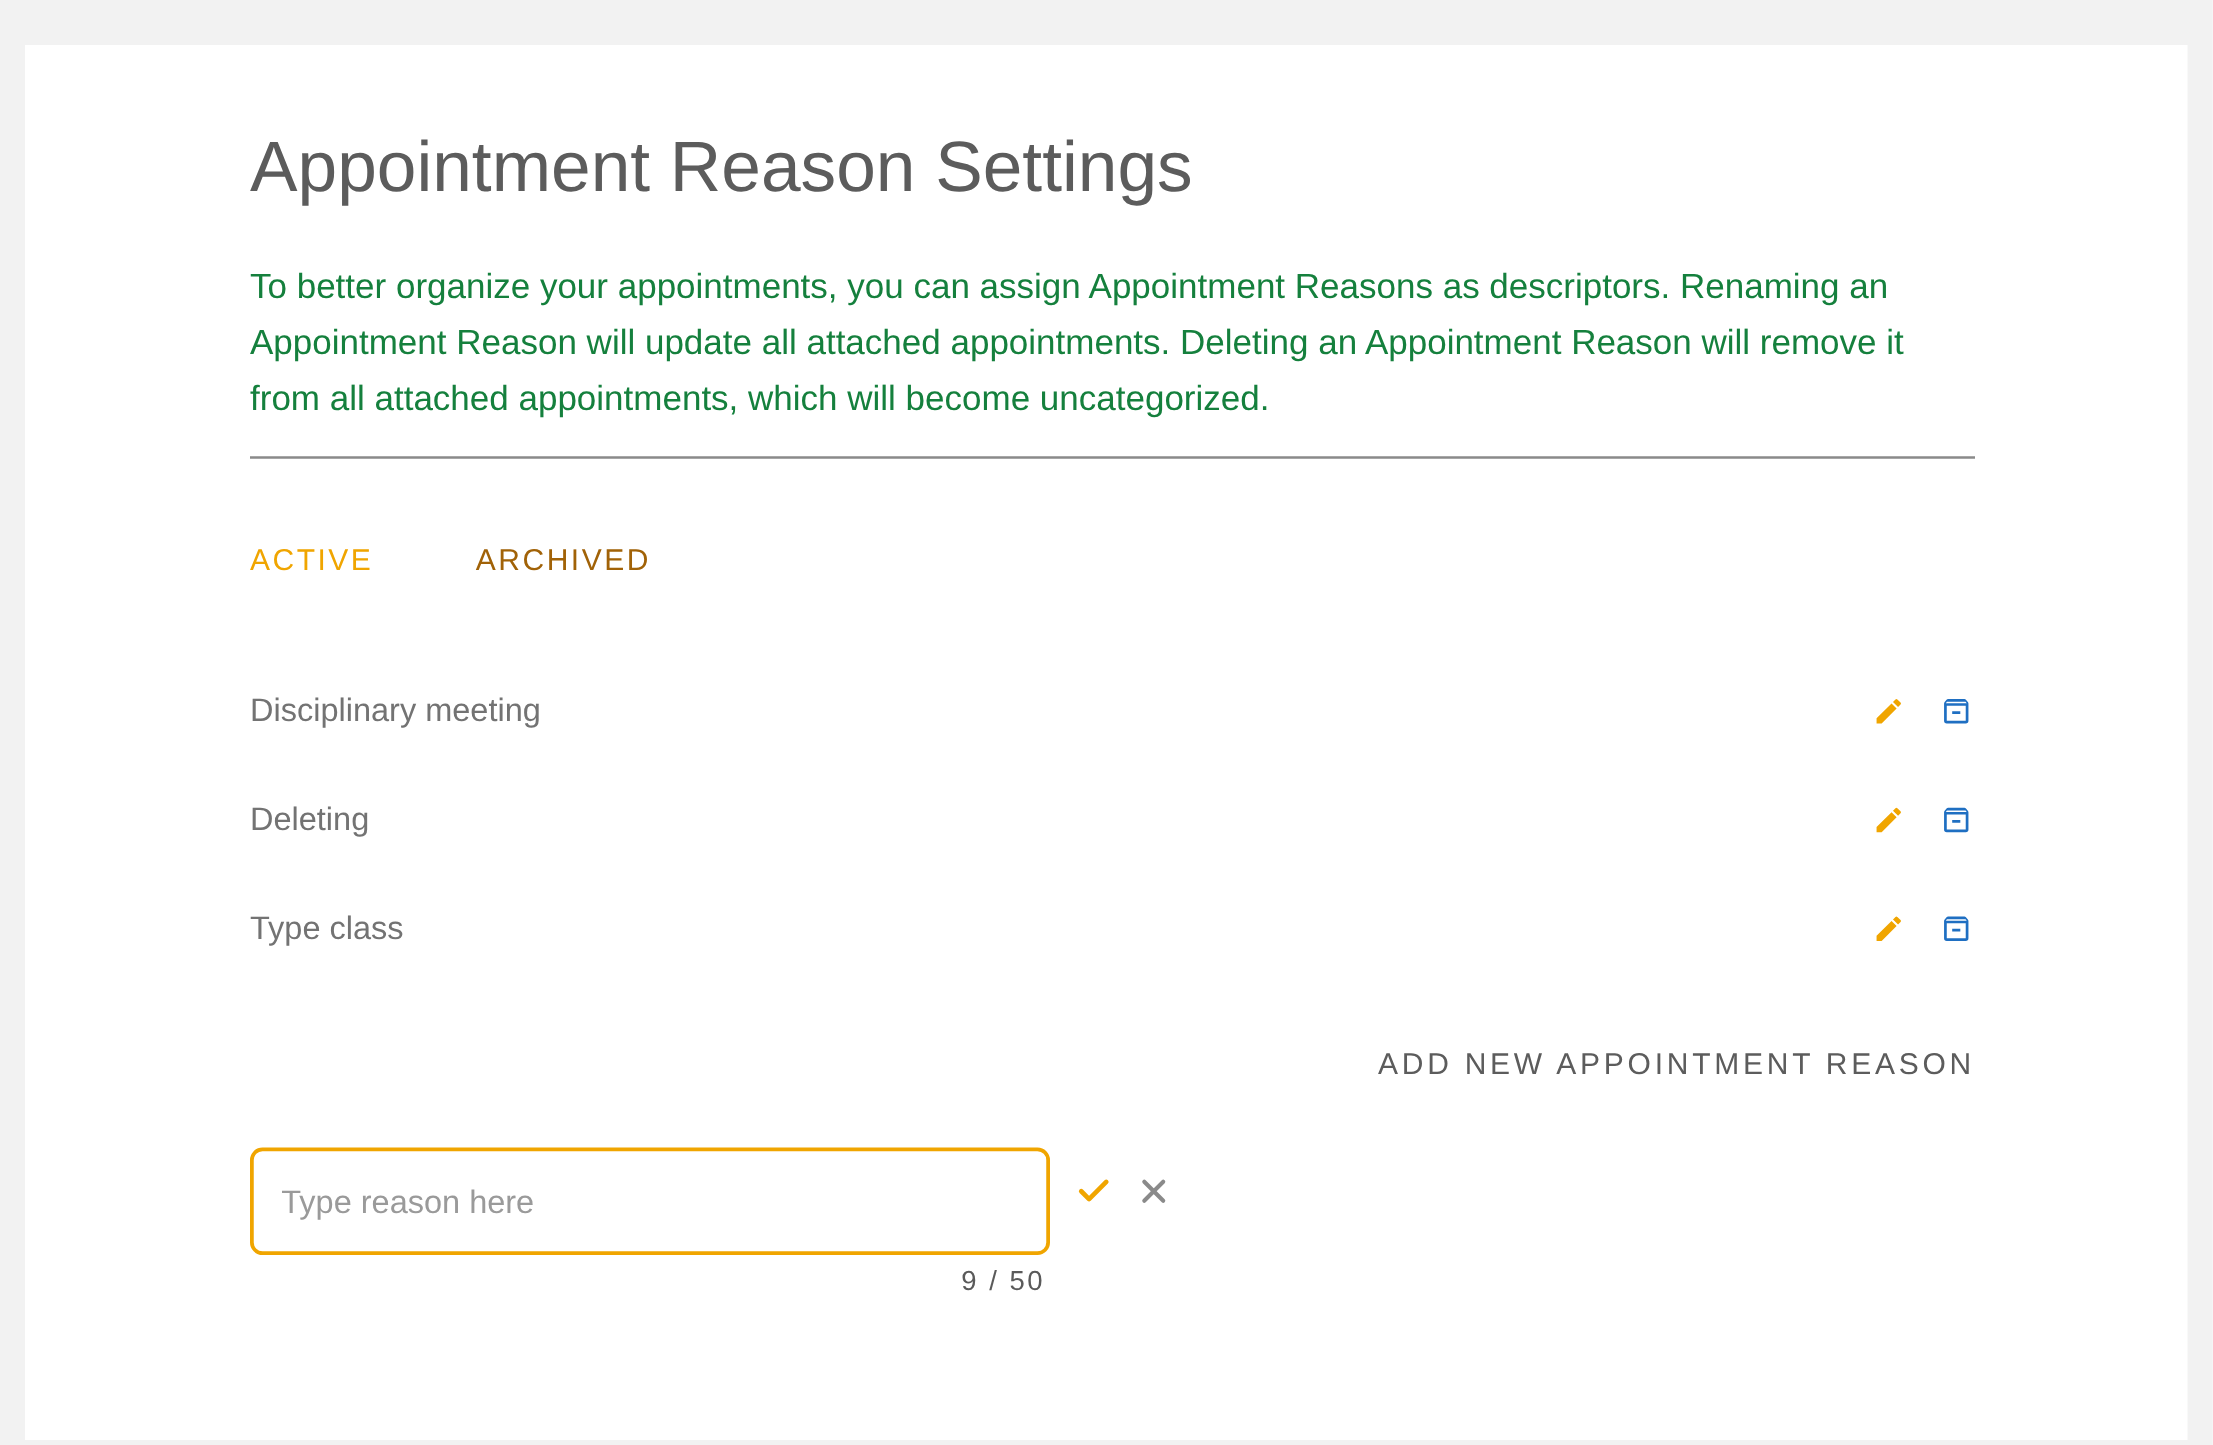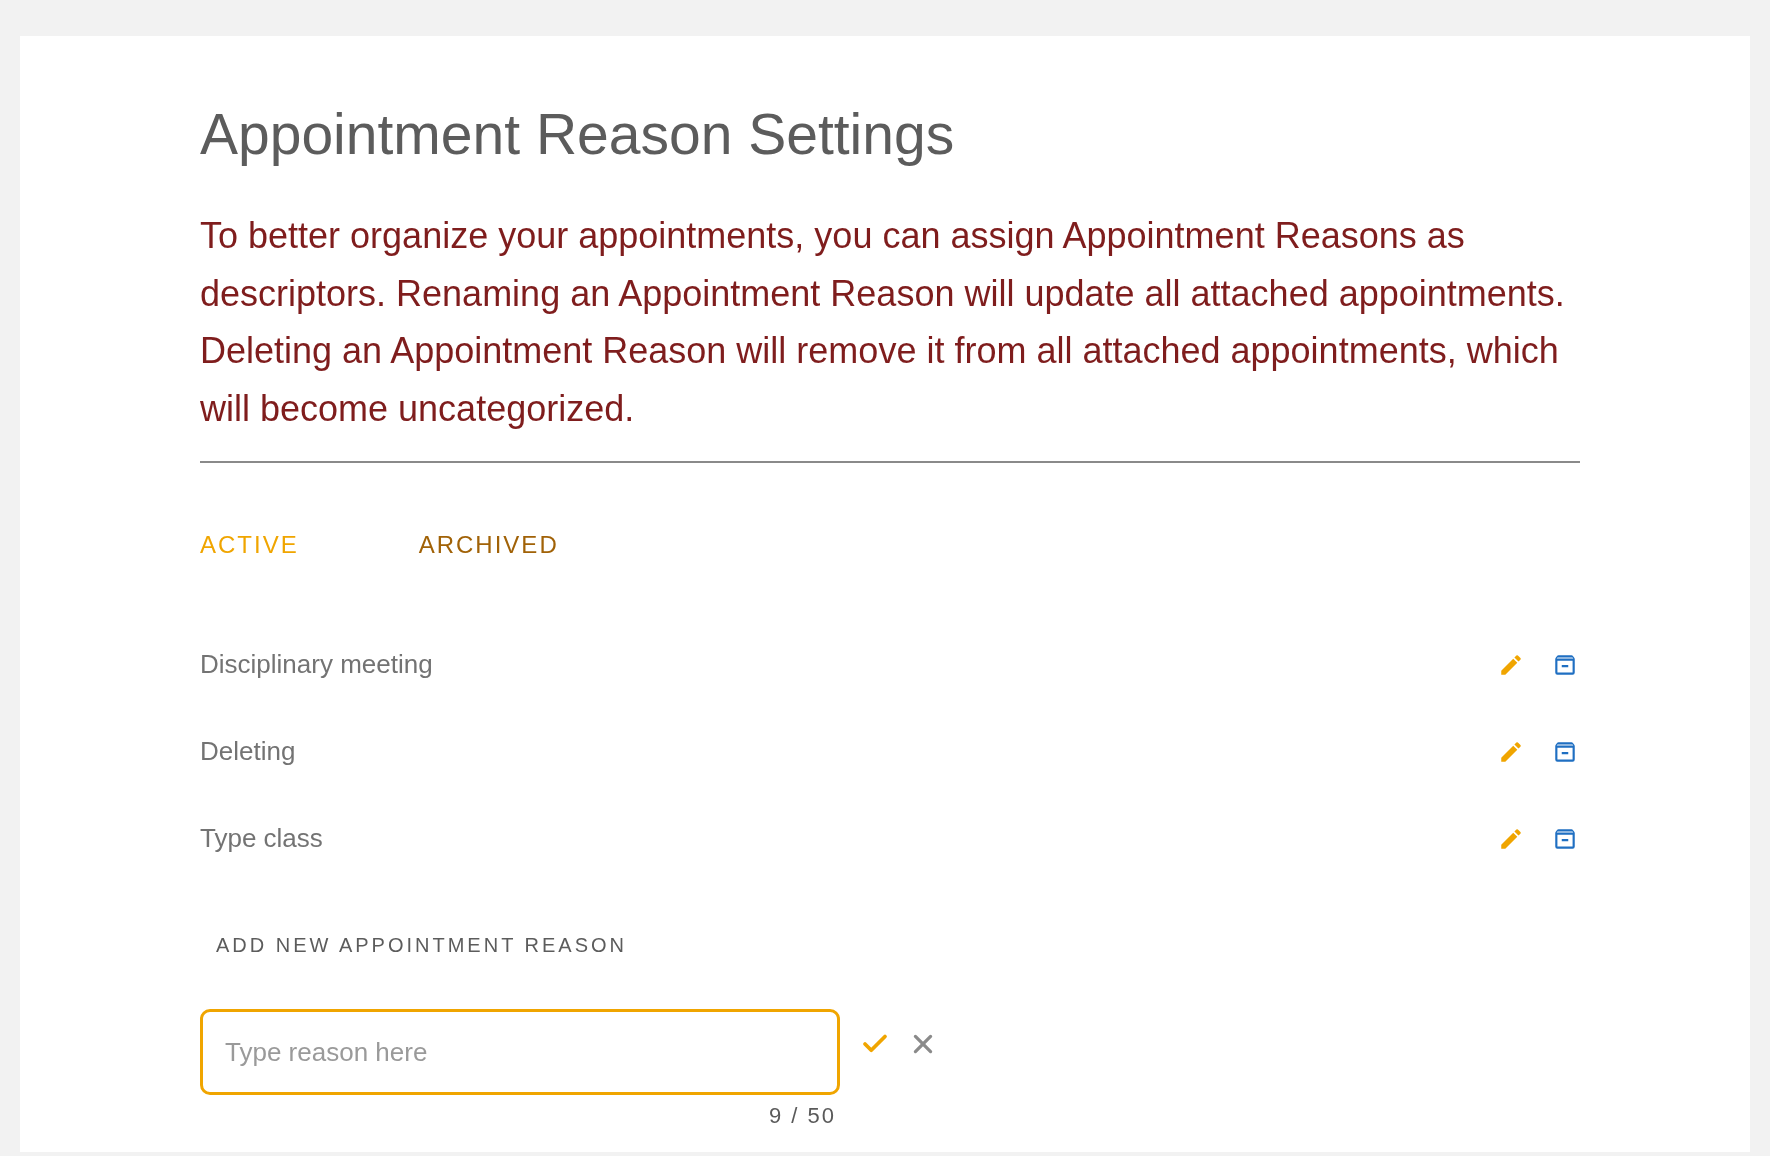--- a/index.html
+++ b/index.html
@@ -19,33 +19,33 @@
     background: #ffffff;
     padding: 65px 170px 60px 180px;
   }
   .page-title {
     font-size: 57px;
     font-weight: 400;
     color: #5c5c5c;
     margin-bottom: 40px;
   }
   .description {
-    font-size: 36px;
+    font-size: 28px;
     line-height: 1.6;
-    color: #7f1d1d;
+    color: #15803d;
     margin-bottom: 24px;
   }
   .divider {
     border: none;
     border-top: 2px solid #8a8a8a;
     margin-bottom: 68px;
   }
   .tabs {
     display: flex;
-    gap: 120px;
+    gap: 82px;
     margin-bottom: 62px;
   }
   .tab {
     font-size: 24px;
     letter-spacing: 2px;
     color: #a16207;
     cursor: pointer;
     font-weight: 500;
   }
   .tab.active {
@@ -70,25 +70,26 @@
   .icon-btn {
     width: 30px;
     height: 30px;
     display: inline-flex;
     align-items: center;
     justify-content: center;
     cursor: pointer;
   }
   .section-label {
     margin-top: 52px;
-    font-size: 20px;
+    font-size: 24px;
     letter-spacing: 3px;
     color: #5c5c5c;
     margin-bottom: 52px;
     padding-left: 16px;
+    text-align: right;
   }
   .add-row {
     display: flex;
     align-items: center;
     gap: 20px;
   }
   .input-wrap {
     position: relative;
     width: 640px;
   }

